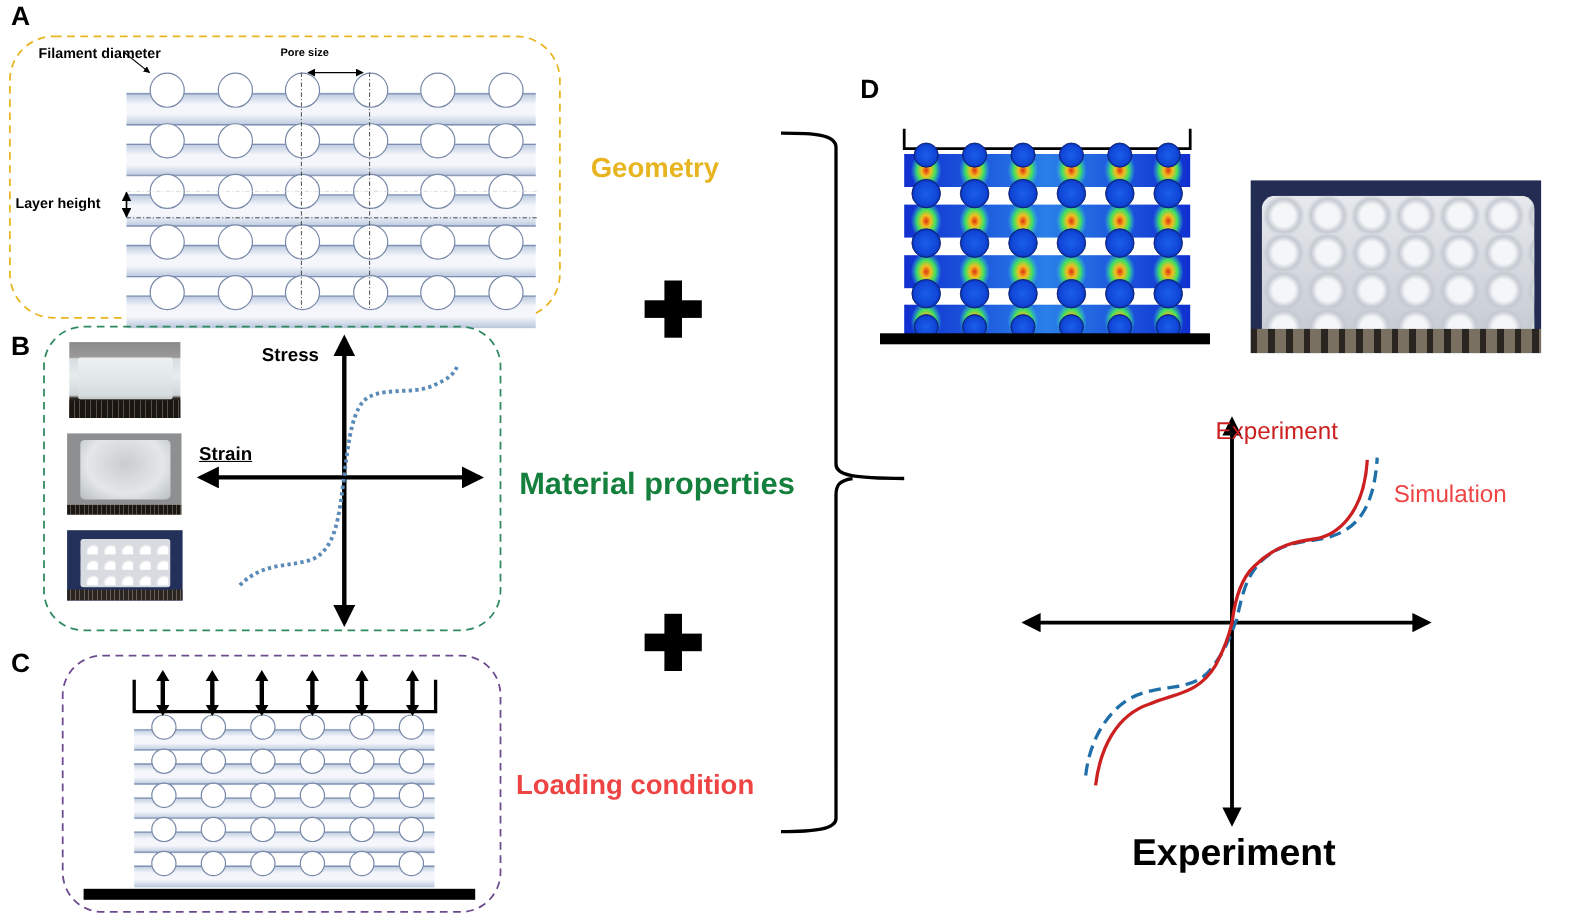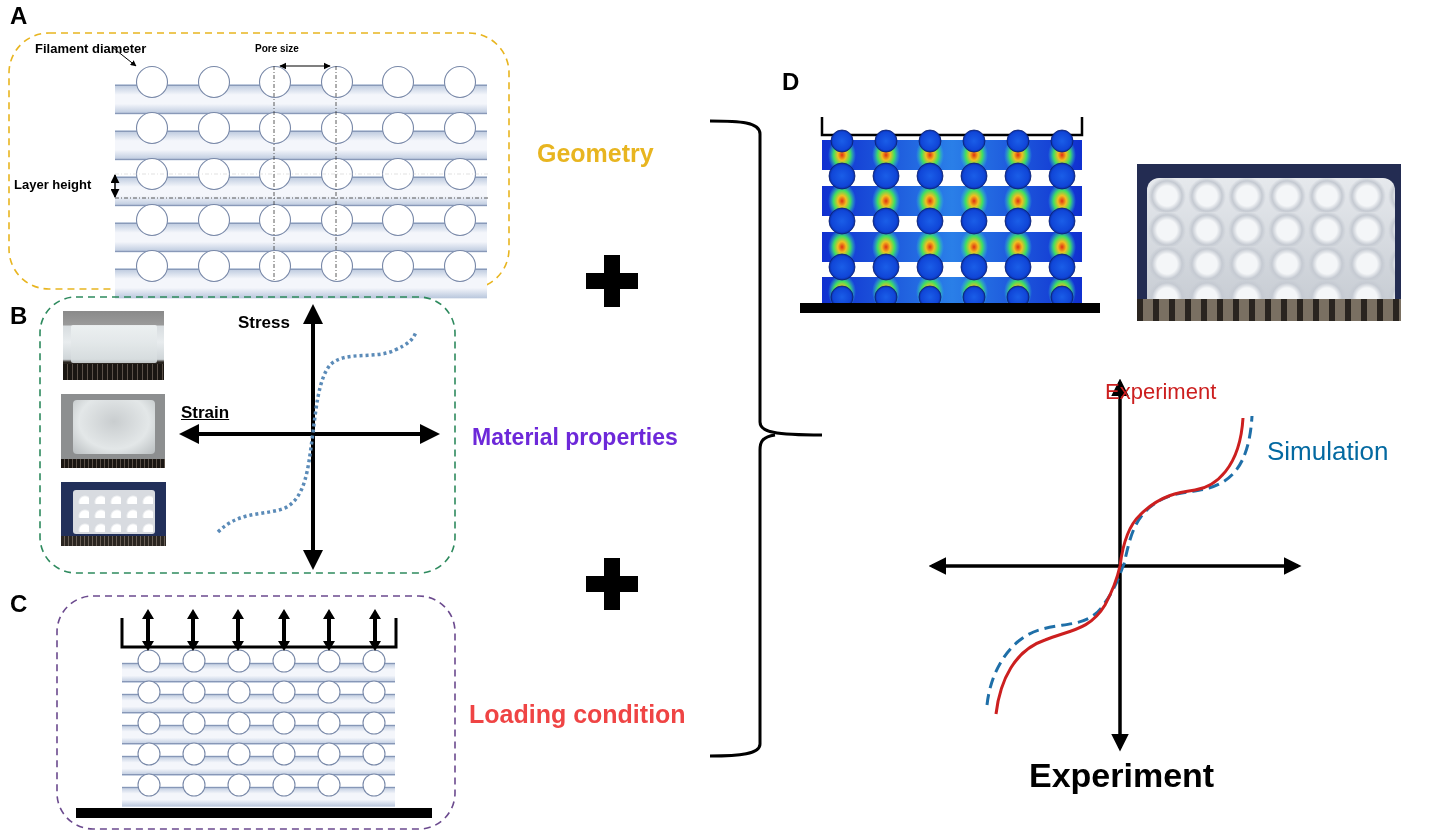--- a/index.html
+++ b/index.html
@@ -284,24 +284,24 @@
 </div>
 <div class="photo" style="left:61px;top:482px;width:105px;height:64px;background:#22305a;">
   <div style="position:absolute;left:12px;top:8px;width:82px;height:44px;background:radial-gradient(circle at 12px 12px,#ffffff 5px,transparent 7px) 0 0/16px 14px, #d8dbe0;border-radius:3px;"></div>
   <div style="position:absolute;left:0;bottom:0;width:100%;height:10px;background:repeating-linear-gradient(90deg,#2a2520 0 3px,#6a6058 3px 4px);"></div>
 </div>
 
 <div class="abs lbl" style="left:238px;top:313px;font-size:17px;">Stress</div>
 <div class="abs lbl" style="left:181px;top:403px;font-size:17px;text-decoration:underline;">Strain</div>
 
 <div class="abs title" style="left:537px;top:139px;font-size:25px;color:#e8b520;">Geometry</div>
-<div class="abs title" style="left:472px;top:424px;font-size:23px;color:#6d28d9;">Material properties</div>
+<div class="abs title" style="left:472px;top:424px;font-size:28px;color:#15803d;">Material properties</div>
 <div class="abs title" style="left:469px;top:700px;font-size:25px;color:#ef4444;">Loading condition</div>
 
 <div class="photo" style="left:1137px;top:164px;width:264px;height:157px;background:#232c52;">
   <div style="position:absolute;left:10px;top:14px;width:248px;height:122px;border-radius:12px 12px 0 0;
        background:radial-gradient(circle at 20px 18px,#f4f6f8 10px,#c5cad2 15px,transparent 19px) 0 0/40px 34px, linear-gradient(#e6e9ed,#c8cdd4);"></div>
   <div style="position:absolute;left:0;bottom:0;width:100%;height:22px;background:repeating-linear-gradient(90deg,#2a2520 0 6px,#7a7062 6px 16px);"></div>
 </div>
 
 <div class="abs" style="left:1105px;top:379px;font-size:22px;color:#cc1f1f;white-space:nowrap;">Experiment</div>
-<div class="abs" style="left:1267px;top:436px;font-size:26px;color:#0369a1;white-space:nowrap;">Simulation</div>
+<div class="abs" style="left:1267px;top:436px;font-size:22px;color:#ef4444;white-space:nowrap;">Simulation</div>
 <div class="abs title" style="left:1029px;top:756px;font-size:34px;color:#000;">Experiment</div>
 
 </body></html>

